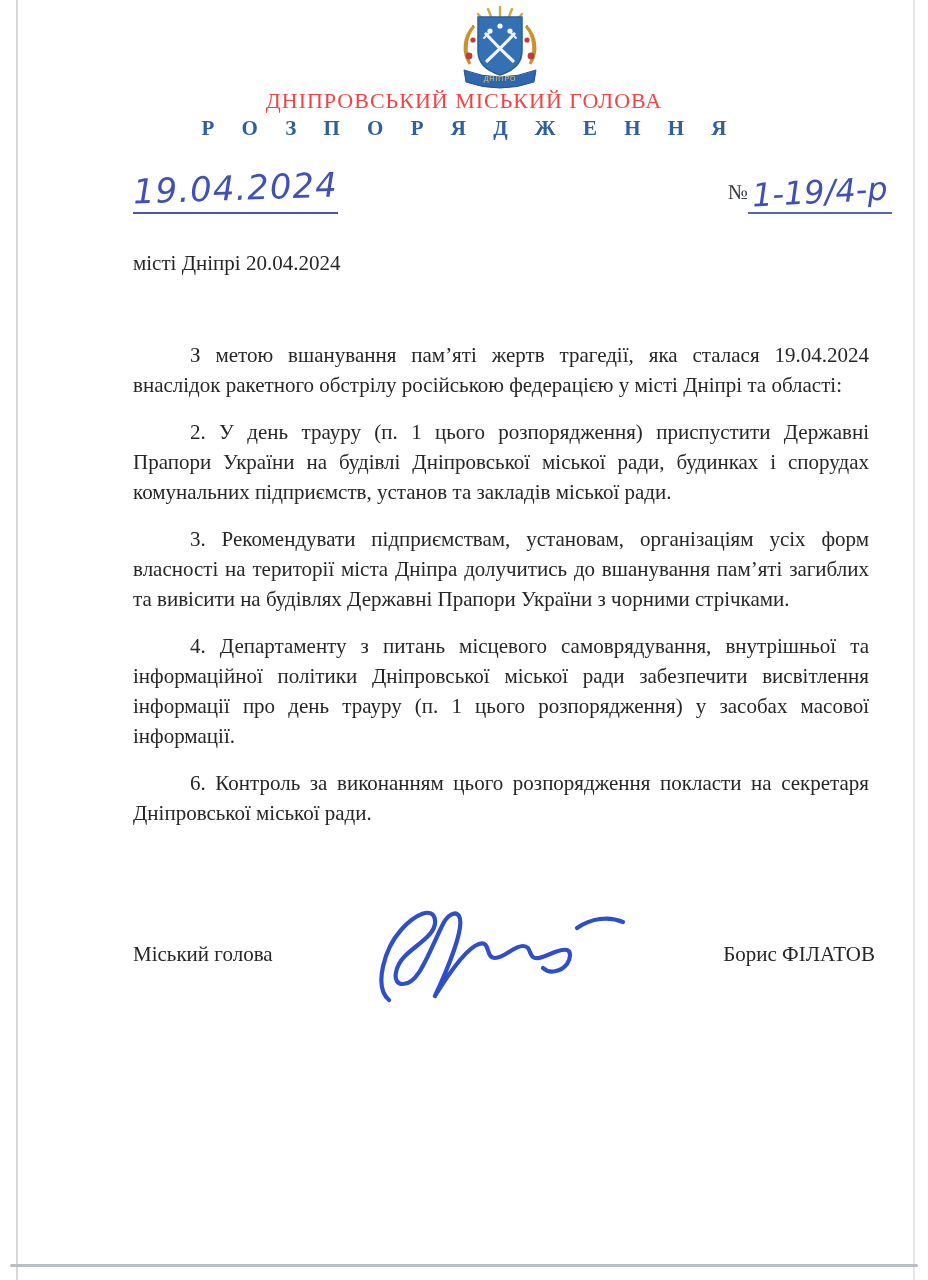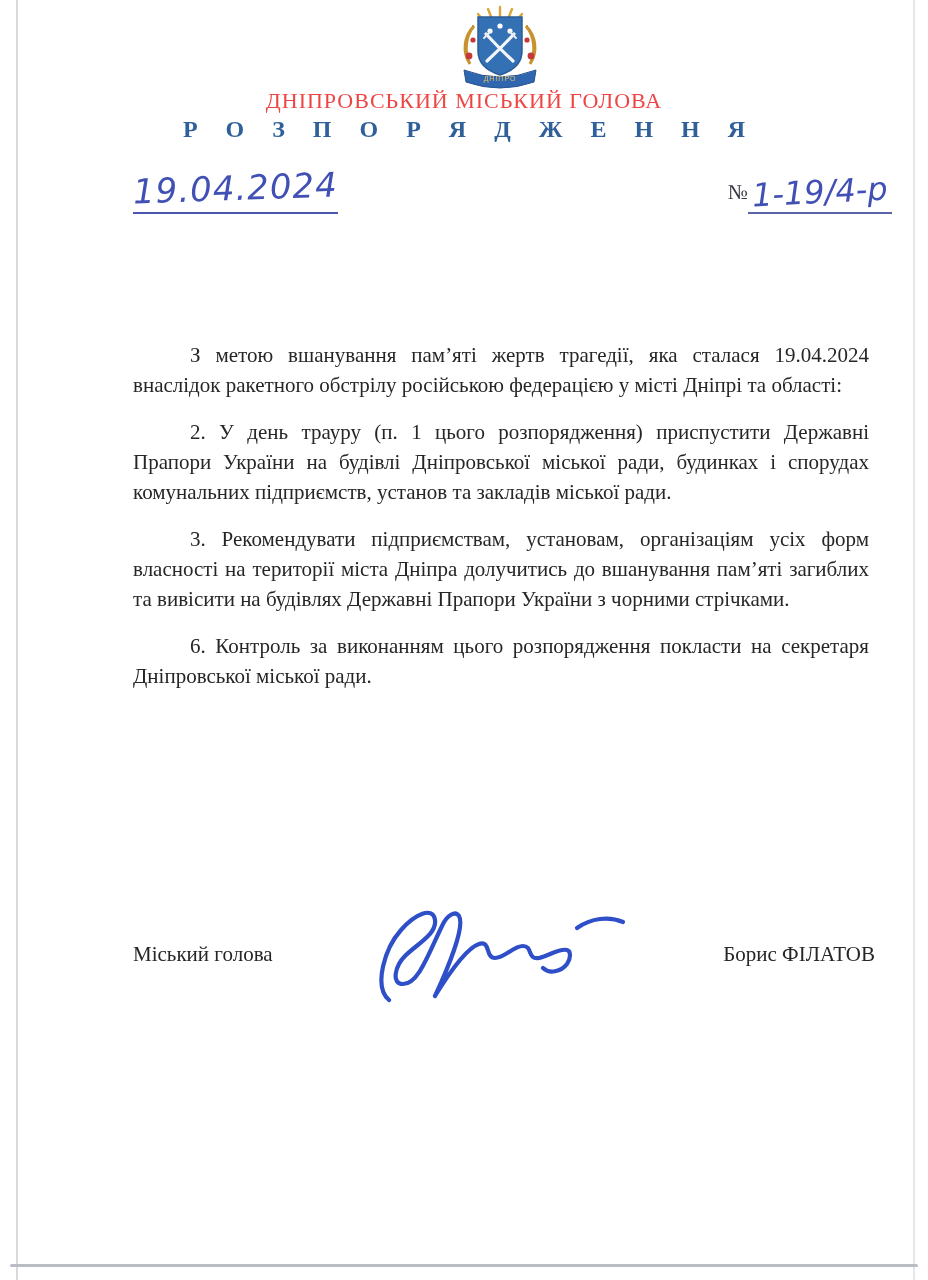--- a/index.html
+++ b/index.html
@@ -16,21 +16,21 @@
   .edge-bottom{position:absolute;left:10px;top:1264px;width:908px;height:3px;background:#b9bec5;border-radius:2px;}
 
   .emblem{position:absolute;left:444px;top:4px;width:112px;height:86px;}
 
   .org-name{
     position:absolute;left:0;top:88px;width:928px;text-align:center;
     font-size:22px;letter-spacing:1px;color:#ef4444;font-weight:500;
   }
   .doc-type{
     position:absolute;left:0;top:116px;width:928px;text-align:center;
-    font-size:24px;font-weight:bold;letter-spacing:11px;text-indent:11px;color:#30609a;
+    font-size:21px;font-weight:bold;letter-spacing:11px;text-indent:11px;color:#30609a;
   }
 
   .hand{
     font-family:"DejaVu Sans", sans-serif;
     font-style:italic;
     color:#4150b4;
   }
   .date-block{
     position:absolute;left:133px;top:168px;width:205px;height:44px;
     border-bottom:2px solid #4a57ae;text-align:center;
@@ -119,26 +119,28 @@
 
 <div class="date-block">
   <span class="hand">19.04.2024</span>
 </div>
 
 <div class="num-block">
   <span class="num-sign">№</span><span class="num-underline"><span class="hand">1-19/4-р</span></span>
 </div>
 
 <div class="subject">
+  <div>місті Дніпрі 20.04.2024</div>
 </div>
 
 <div class="body-text">
   <p>З метою вшанування пам’яті жертв трагедії, яка сталася 19.04.2024 внаслідок ракетного обстрілу російською федерацією у місті Дніпрі та області:</p>
   <p>2.  У день трауру (п. 1 цього розпорядження) приспустити Державні Прапори України на будівлі Дніпровської міської ради, будинках і спорудах комунальних підприємств, установ та закладів міської ради.</p>
   <p>3.  Рекомендувати підприємствам, установам, організаціям усіх форм власності на території міста Дніпра долучитись до вшанування пам’яті загиблих та вивісити на будівлях Державні Прапори України з чорними стрічками.</p>
+  <p>4.  Департаменту з питань місцевого самоврядування, внутрішньої та інформаційної політики Дніпровської міської ради забезпечити висвітлення інформації про день трауру (п. 1 цього розпорядження) у засобах масової інформації.</p>
   <p>6.  Контроль за виконанням цього розпорядження покласти на секретаря Дніпровської міської ради.</p>
 </div>
 
 <div class="sign-row">
   <span class="sign-title">Міський голова</span>
 
   <span class="sign-scrawl">
     <svg width="270" height="112" viewBox="0 0 270 112" xmlns="http://www.w3.org/2000/svg">
       <g fill="none" stroke="#2f4fc9" stroke-width="4.2" stroke-linecap="round" stroke-linejoin="round">
 

